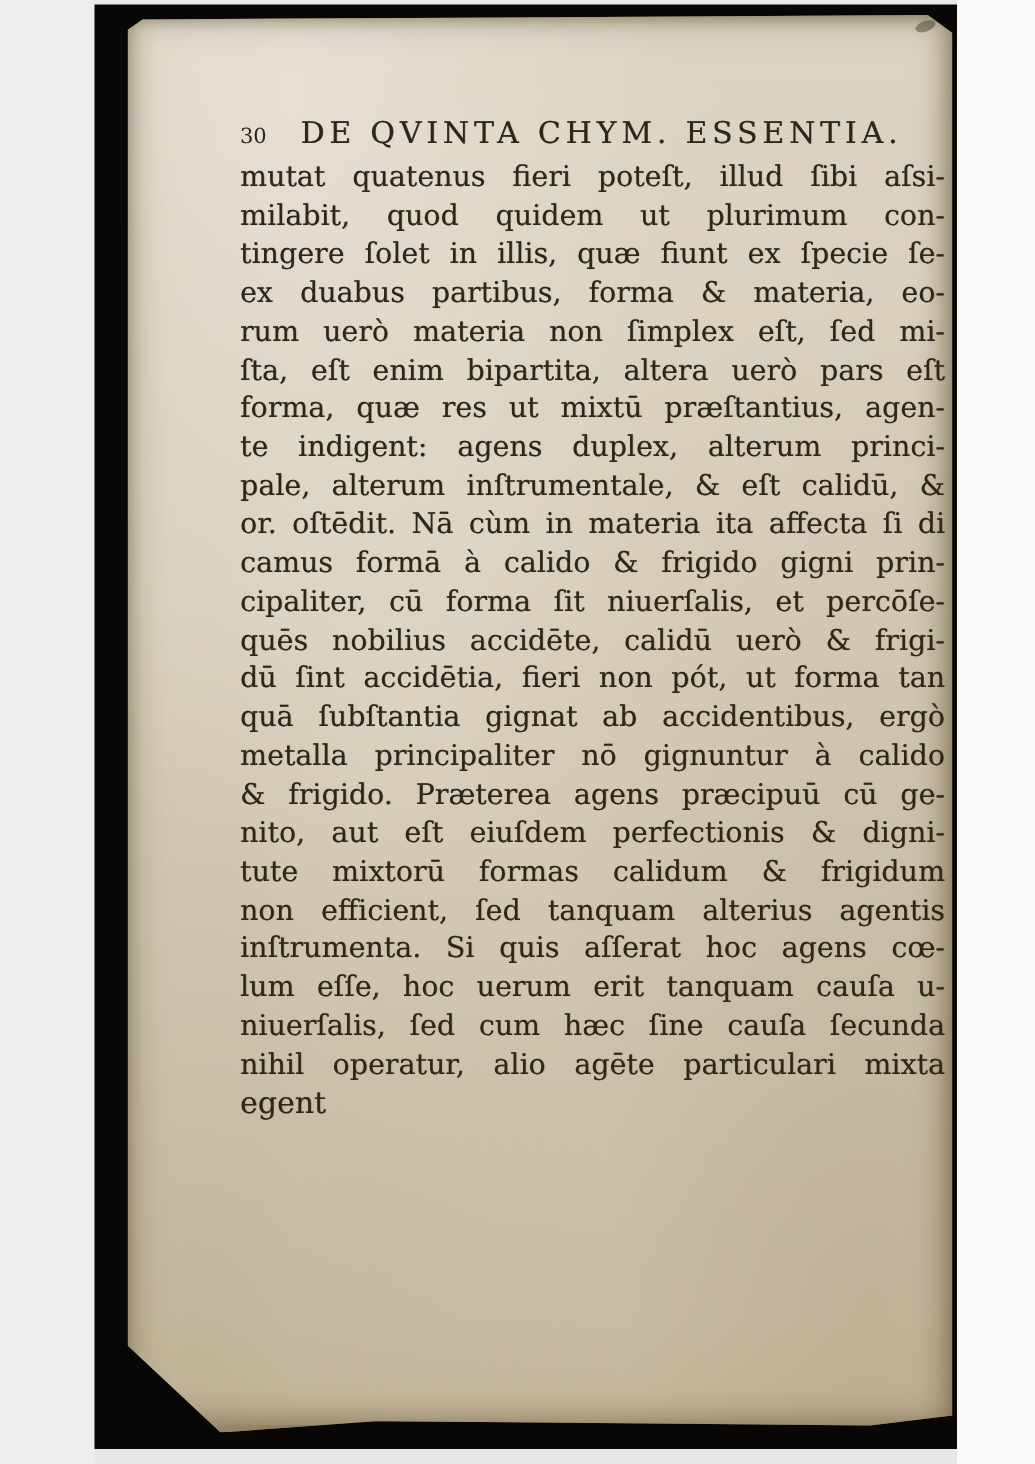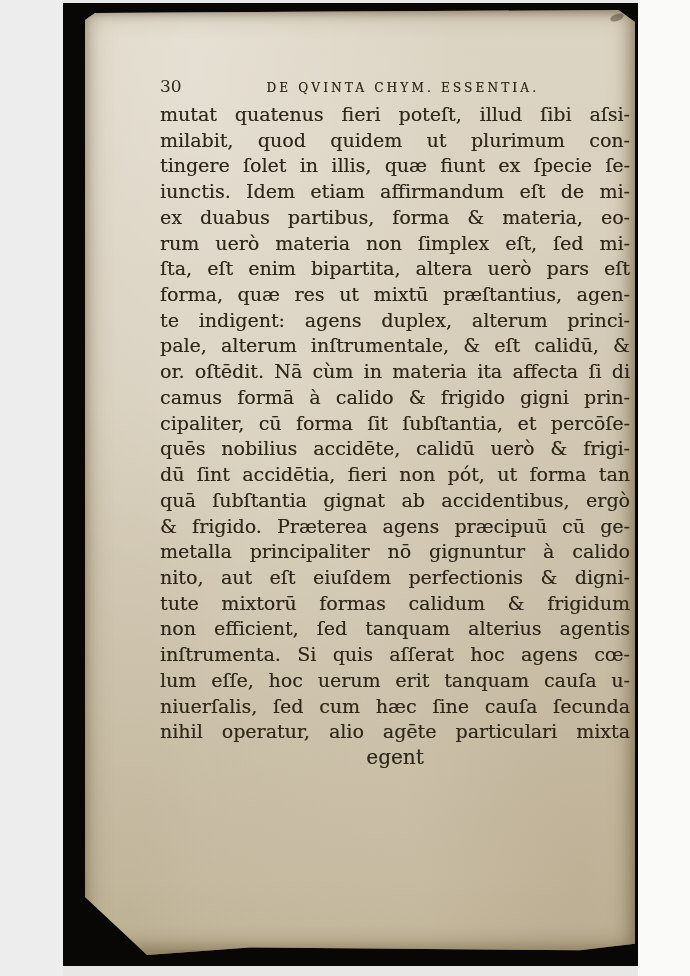--- a/index.html
+++ b/index.html
@@ -32,39 +32,39 @@
   }
   .page-inner{
     position:absolute; left:75px; top:66px; width:470px;
     color:#2e2719;
   }
   .header-row{
     display:flex; align-items:baseline;
     font-size:16px; letter-spacing:1px;
     margin-bottom:6px;
   }
-  .pagenum{ font-size:17px; letter-spacing:0; }
+  .pagenum{ font-size:14px; letter-spacing:0; }
   .running-header{
     flex:1; text-align:center;
-    font-size:12px; letter-spacing:3.2px;
+    font-size:20px; letter-spacing:3.2px;
     padding-right:6px;
     text-shadow:0.3px 0.3px 0.4px rgba(40,30,15,0.55);
   }
   .body-text{ }
   .tline{
     height:25.72px; line-height:25.72px;
     font-size:19px;
     text-align:justify; text-align-last:justify;
     white-space:nowrap; overflow:visible;
     text-shadow:0.3px 0.3px 0.5px rgba(40,30,15,0.45);
   }
   .tline{ white-space:normal; }
   .catchword{
     height:25.72px; line-height:25.72px; font-size:20px;
-    text-align:center;
+    text-align:left;
     text-shadow:0.3px 0.3px 0.5px rgba(40,30,15,0.45);
   }
   .smudge{
     position:absolute; left:525px; top:4px; width:14px; height:7px;
     background:rgba(60,50,30,0.45); border-radius:50%;
     transform:rotate(-20deg);
   }
   .bottom-edge-line{
     position:absolute; left:60px; bottom:2px; width:480px; height:3px;
     background:linear-gradient(90deg, rgba(110,85,45,0.0), rgba(110,85,45,0.55) 30%, rgba(80,60,30,0.6) 80%, rgba(110,85,45,0.1));
@@ -87,35 +87,34 @@
       <div class="page-inner">
         <div class="header-row">
           <span class="pagenum">30</span>
           <span class="running-header">DE QVINTA CHYM. ESSENTIA.</span>
         </div>
 
         <div class="body-text">
           <div class="tline">mutat quatenus fieri poteſt, illud ſibi aſsi-</div>
           <div class="tline">milabit, quod quidem ut plurimum con-</div>
           <div class="tline">tingere ſolet in illis, quæ fiunt ex ſpecie ſe-</div>
-          <div class="tline">iunctis. Idem etiam affirmandum eſt de mi-</div>
           <div class="tline">ex duabus partibus, forma &amp; materia, eo-</div>
           <div class="tline">rum uerò materia non ſimplex eſt, ſed mi-</div>
           <div class="tline">ſta, eſt enim bipartita, altera uerò pars eſt</div>
           <div class="tline">forma, quæ res ut mixtū præſtantius, agen-</div>
           <div class="tline">te indigent: agens duplex, alterum princi-</div>
           <div class="tline">pale, alterum inſtrumentale, &amp; eſt calidū, &amp;</div>
           <div class="tline">or. oſtēdit. Nā cùm in materia ita affecta ſi di</div>
           <div class="tline">camus formā à calido &amp; frigido gigni prin-</div>
-          <div class="tline">cipaliter, cū forma ſit ſubſtantia, et percōſe-</div>
+          <div class="tline">cipaliter, cū forma ſit niuerſalis, et percōſe-</div>
           <div class="tline">quēs nobilius accidēte, calidū uerò &amp; frigi-</div>
           <div class="tline">dū ſint accidētia, fieri non pót, ut forma tan</div>
           <div class="tline">quā ſubſtantia gignat ab accidentibus, ergò</div>
+          <div class="tline">metalla principaliter nō gignuntur à calido</div>
           <div class="tline">&amp; frigido. Præterea agens præcipuū cū ge-</div>
-          <div class="tline">metalla principaliter nō gignuntur à calido</div>
           <div class="tline">nito, aut eſt eiuſdem perfectionis &amp; digni-</div>
           <div class="tline">tute mixtorū formas calidum &amp; frigidum</div>
           <div class="tline">non efficient, ſed tanquam alterius agentis</div>
           <div class="tline">inſtrumenta. Si quis aſſerat hoc agens cœ-</div>
           <div class="tline">lum eſſe, hoc uerum erit tanquam cauſa u-</div>
           <div class="tline">niuerſalis, ſed cum hæc ſine cauſa ſecunda</div>
           <div class="tline">nihil operatur, alio agēte particulari mixta</div>
           <div class="catchword">egent</div>
         </div>
       </div>

